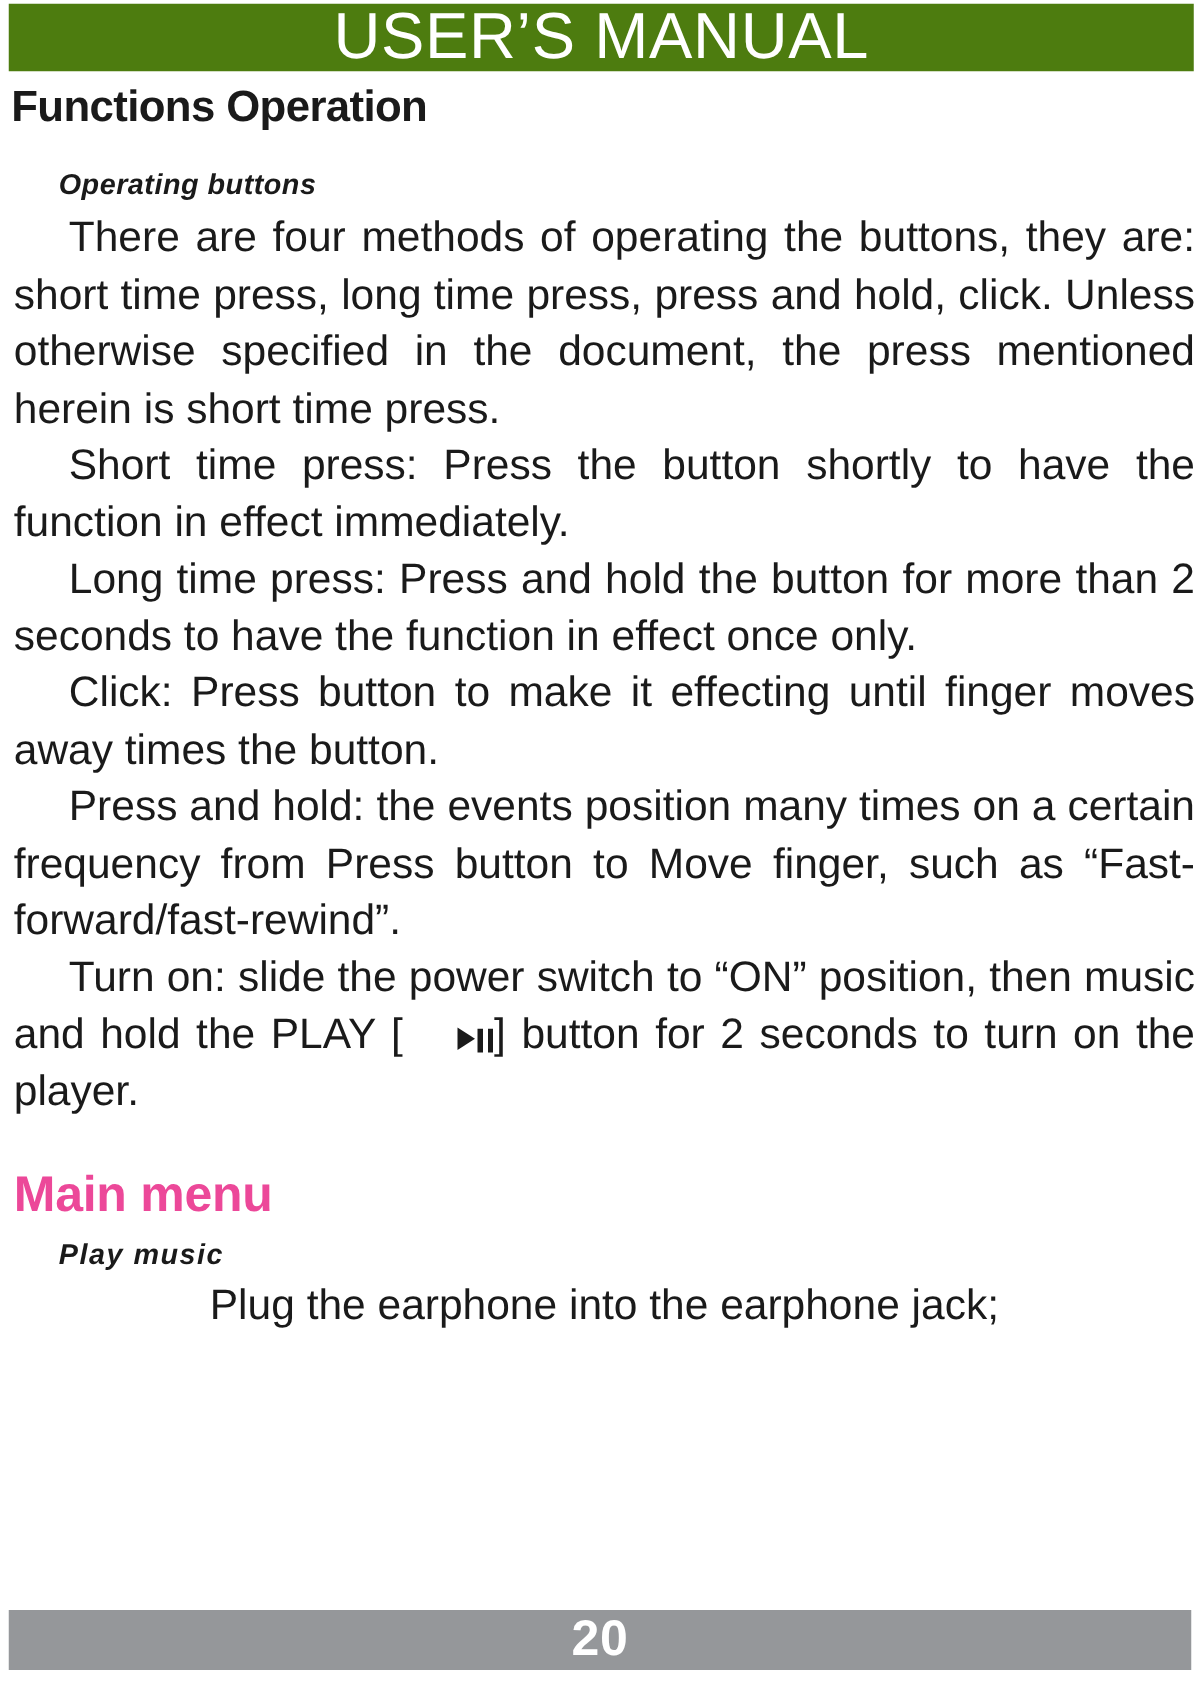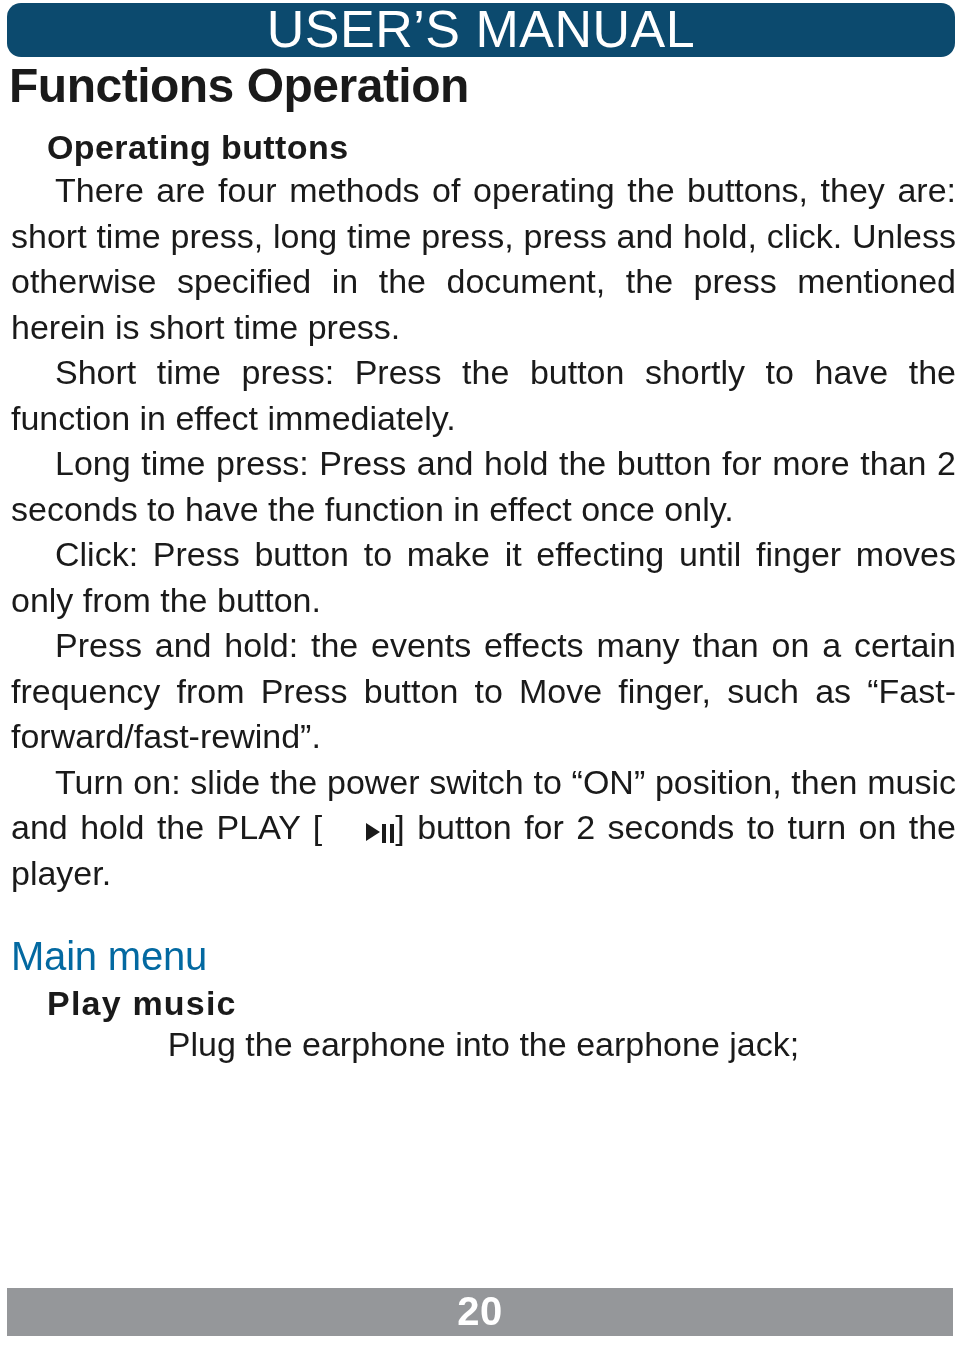--- a/index.html
+++ b/index.html
@@ -24,22 +24,21 @@
     background: #ffffff;
   }
 
   
   .header-band {
     position: absolute;
     left: 7px;
     top: 3px;
     width: 948px;
     height: 54px;
-    background: #0c4a6e;
-    border-radius: 14px;
+    background: #4d7c0f;
   }
   .header-band-title {
     position: absolute;
     left: 0;
     top: -3px;
     width: 948px;
     text-align: center;
     color: #ffffff;
     font-size: 52px;
     font-weight: 400;
@@ -47,52 +46,53 @@
     line-height: 58px;
     white-space: nowrap;
     font-family: "Liberation Sans", sans-serif;
   }
 
   
   .chapter-title {
     position: absolute;
     left: 9px;
     top: 58px;
-    font-size: 48px;
+    font-size: 35px;
     font-weight: 700;
     line-height: 56px;
     letter-spacing: -0.5px;
     color: #1a1a1a;
     white-space: nowrap;
   }
 
   
   .content {
     position: absolute;
     left: 11px;
     top: 128px;
     width: 945px;
   }
 
   h3.sub-head {
     margin: 0 0 2px 36px;
-    font-size: 34px;
+    font-size: 23px;
     font-weight: 700;
     line-height: 38px;
     letter-spacing: 0.4px;
     color: #1a1a1a;
+    font-style: italic;
   }
 
   h2.section-head {
     margin: 36px 0 4px 0;
     font-size: 40px;
-    font-weight: 400;
+    font-weight: 700;
     line-height: 48px;
     letter-spacing: -0.2px;
-    color: #0369a1;
+    color: #ec4899;
   }
 
   p.body-par {
     margin: 0;
     font-size: 34px;
     line-height: 45.5px;
     text-align: justify;
     text-justify: inter-word;
     text-indent: 44px;
     color: #1a1a1a;
@@ -172,23 +172,23 @@
   <div class="content">
 
     <h3 class="sub-head">Operating buttons</h3>
 
     <p class="body-par">There are four methods of operating the buttons, they are: short time press, long time press, press and hold, click. Unless otherwise specified in the document, the press mentioned herein is short time press.</p>
 
     <p class="body-par">Short time press: Press the button shortly to have the function in effect immediately.</p>
 
     <p class="body-par">Long time press: Press and hold the button for more than 2 seconds to have the function in effect once only.</p>
 
-    <p class="body-par">Click: Press button to make it effecting until finger moves only from the button.</p>
-
-    <p class="body-par">Press and hold: the events effects many than on a certain frequency from Press button to Move finger, such as “Fast-forward/fast-rewind”.</p>
+    <p class="body-par">Click: Press button to make it effecting until finger moves away times the button.</p>
+
+    <p class="body-par">Press and hold: the events position many times on a certain frequency from Press button to Move finger, such as “Fast-forward/fast-rewind”.</p>
 
 
     <p class="body-par"><span>Turn on: slide the power switch to “ON” position, then music and hold the PLAY [</span><span class="playpause"><span class="pp-tri"></span><span class="pp-bars"></span></span><span>] button for 2 seconds to turn on the player.</span></p>
 
 
     <h2 class="section-head">Main menu</h2>
 
     <h3 class="sub-head" style="letter-spacing:1.2px;margin-bottom:0;">Play music</h3>
 
     <p class="body-par no-indent flush">Plug the earphone into the earphone jack;</p>

